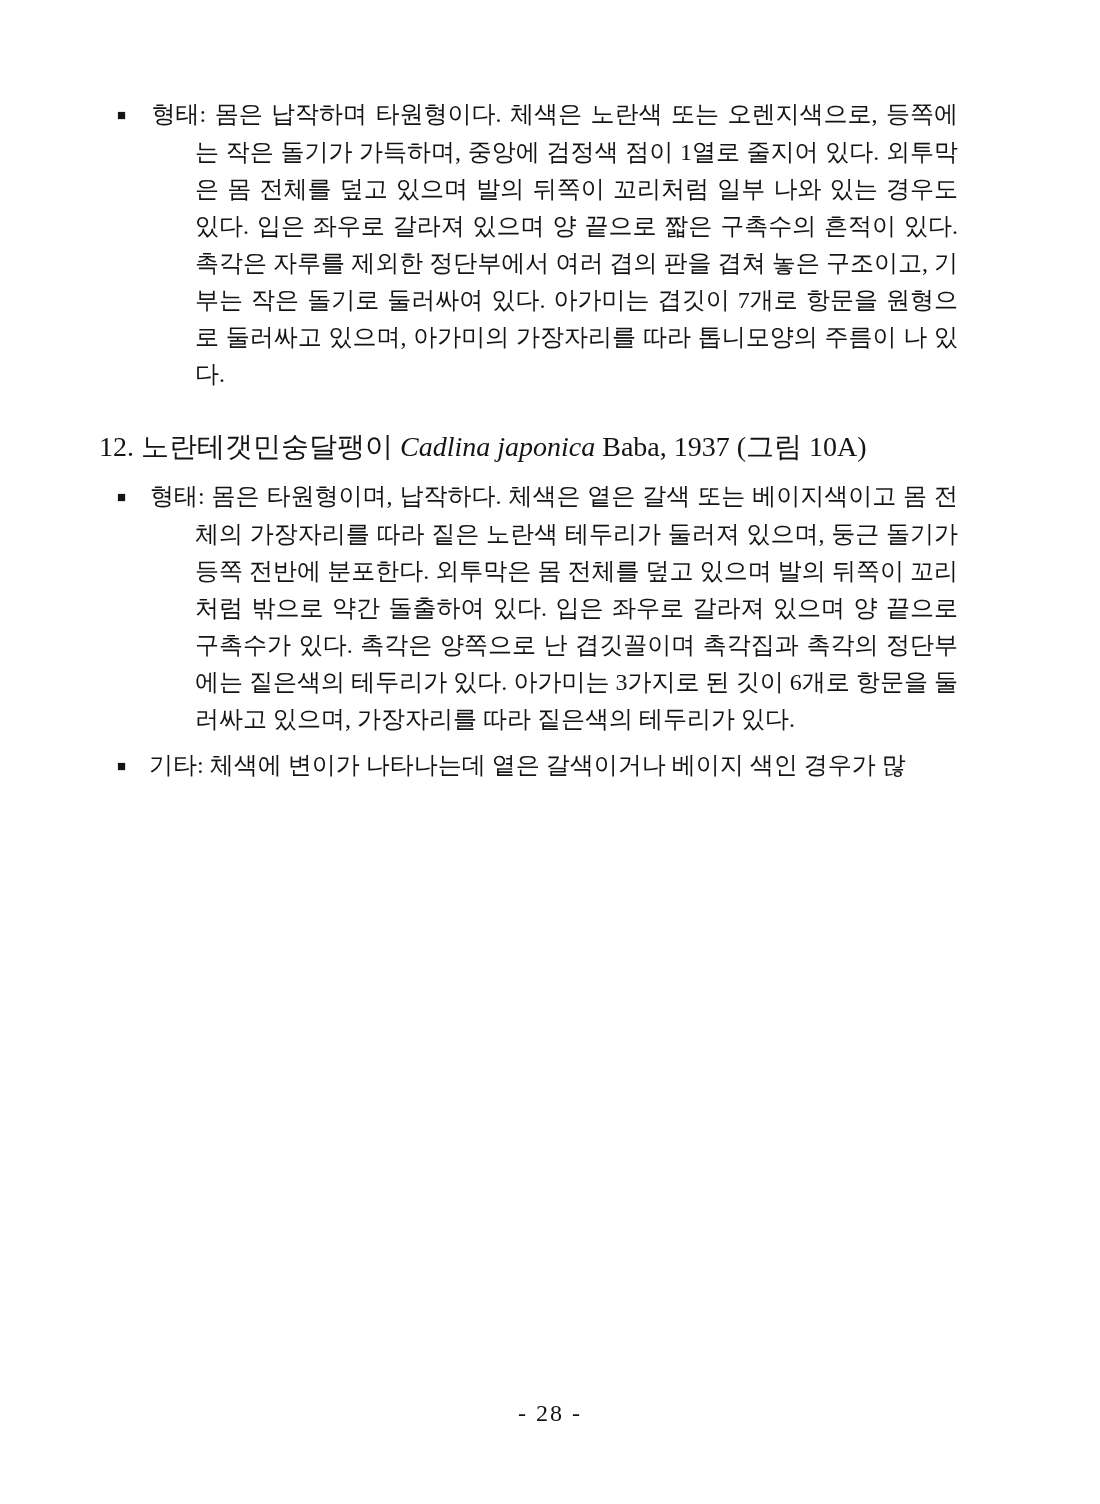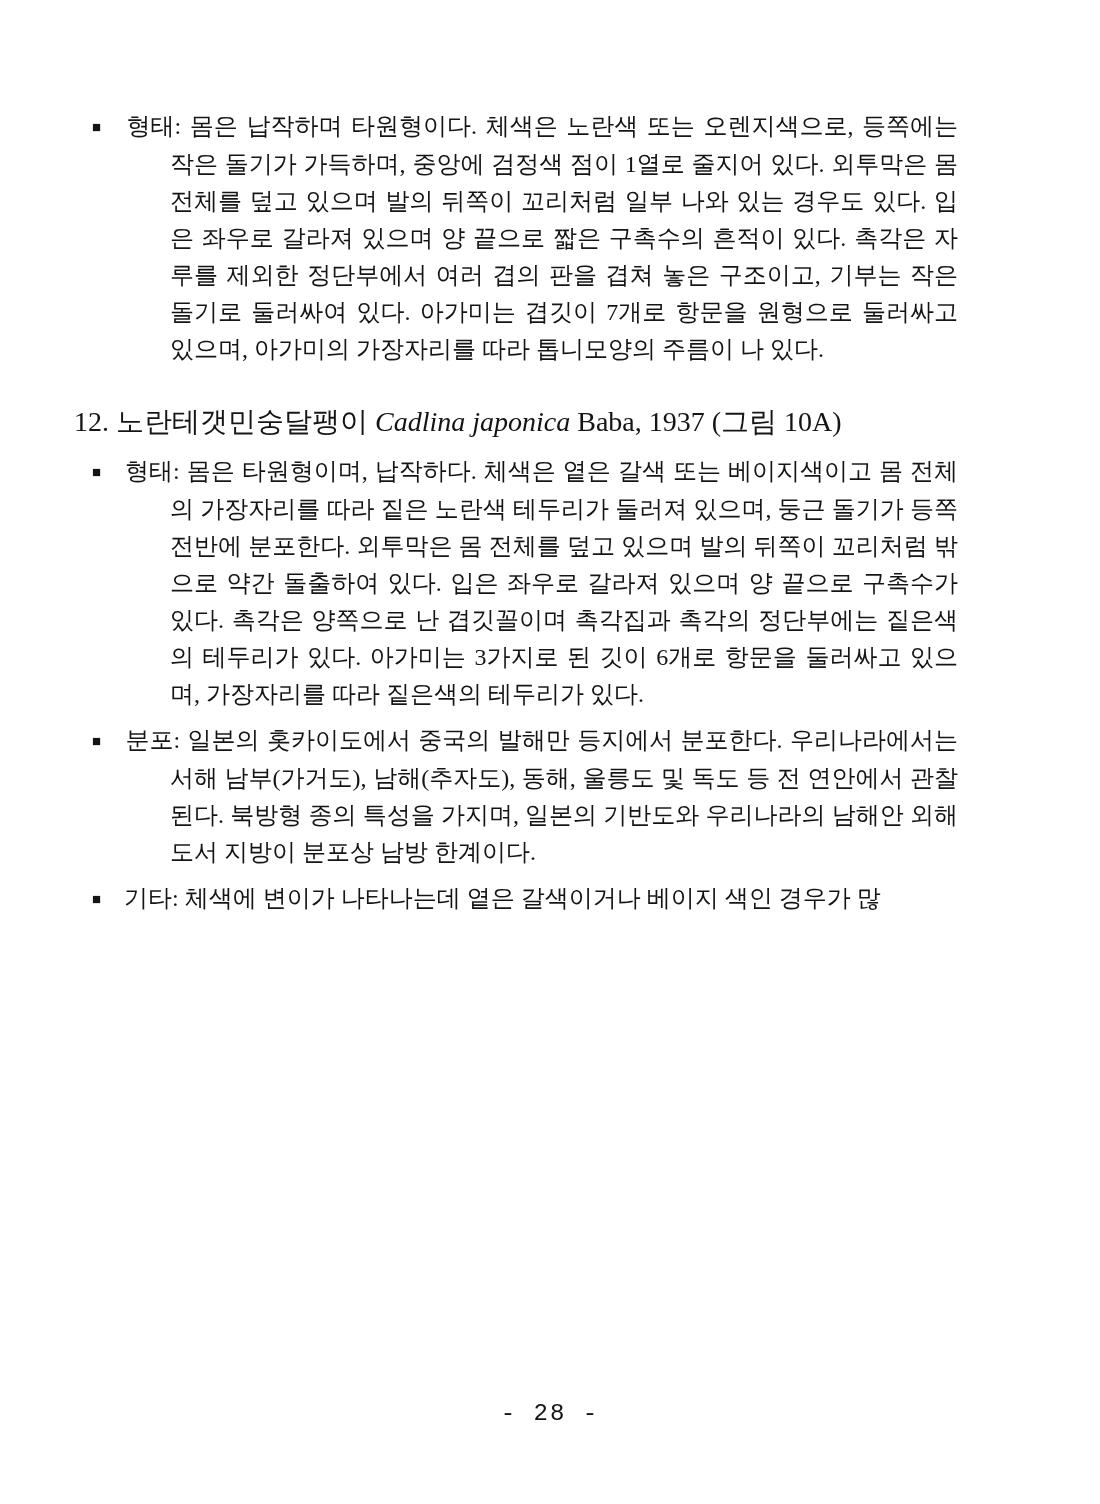--- a/index.html
+++ b/index.html
@@ -8,24 +8,24 @@
     width: 1100px;
     height: 1504px;
     margin: 0 auto;
     background: #ffffff;
     color: #141414;
     font-family: "Liberation Serif", "DejaVu Serif", serif;
     overflow: hidden;
   }
   .content {
     position: absolute;
-    top: 108px;
+    top: 96px;
     left: 0;
     width: 1100px;
-    padding: 0 142px 0 92px;
+    padding: 0 142px 0 117px;
     box-sizing: border-box;
   }
   .entry {
     font-size: 24px;
     line-height: 37px;
     text-align: justify;
     padding-left: 78px;
     text-indent: -78px;
     margin: 0 0 9px 0;
     letter-spacing: 0px;
@@ -46,21 +46,21 @@
   }
   .species-heading .sci { font-style: italic; }
   .page-number {
     position: absolute;
     top: 1400px;
     left: 0;
     width: 1100px;
     text-align: center;
     font-size: 24px;
     letter-spacing: 2px;
-    font-family: Liberation Mono, monospace;
+    font-family: Liberation Serif, serif;
   }
 </style>
 </head>
 <body>
 
 <div class="page">
   <div class="content">
 
     <section>
       <div class="entry">
@@ -79,25 +79,20 @@
         <span>(그림 10A)</span>
       </h2>
 
       <div class="entry">
         <span class="bullet">■</span>
         <span>형태:</span>
         <span>몸은 타원형이며, 납작하다. 체색은 옅은 갈색 또는 베이지색이고 몸 전체의 가장자리를 따라 짙은 노란색 테두리가 둘러져 있으며, 둥근 돌기가 등쪽 전반에 분포한다. 외투막은 몸 전체를 덮고 있으며 발의 뒤쪽이 꼬리처럼 밖으로 약간 돌출하여 있다. 입은 좌우로 갈라져 있으며 양 끝으로 구촉수가 있다. 촉각은 양쪽으로 난 겹깃꼴이며 촉각집과 촉각의 정단부에는 짙은색의 테두리가 있다. 아가미는 3가지로 된 깃이 6개로 항문을 둘러싸고 있으며, 가장자리를 따라 짙은색의 테두리가 있다.</span>
       </div>
       <div class="entry">
         <span class="bullet">■</span>
-        <span>분포:</span>
-        <span>일본의 홋카이도에서 중국의 발해만 등지에서 분포한다. 우리나라에서는 서해 남부(가거도), 남해(추자도), 동해, 울릉도 및 독도 등 전 연안에서 관찰된다. 북방형 종의 특성을 가지며, 일본의 기반도와 우리나라의 남해안 외해도서 지방이 분포상 남방 한계이다.</span>
-      </div>
-      <div class="entry">
-        <span class="bullet">■</span>
         <span>기타:</span>
         <span>체색에 변이가 나타나는데 옅은 갈색이거나 베이지 색인 경우가 많</span>
       </div>
     </section>
 
   </div>
 
   <div class="page-number">- 28 -</div>
 </div>
 

